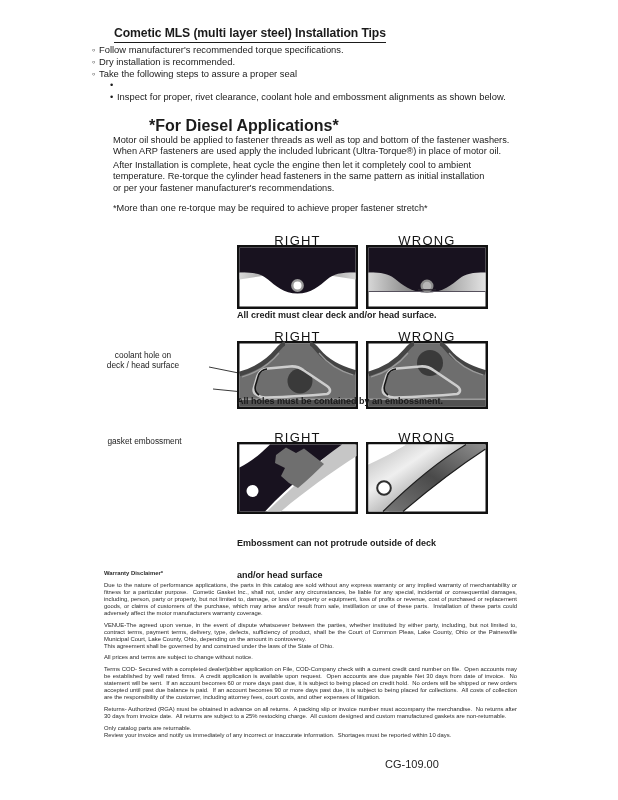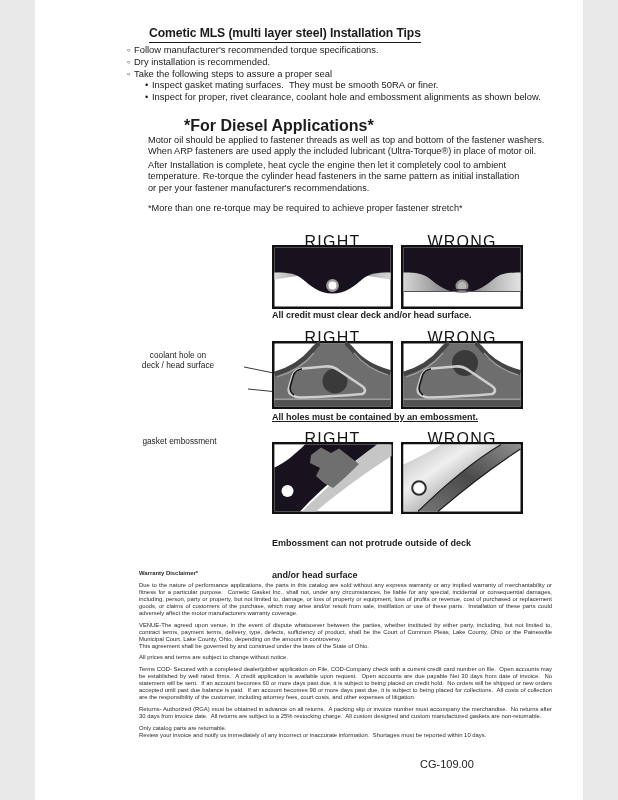--- a/index.html
+++ b/index.html
@@ -1,34 +1,34 @@
 <!DOCTYPE html>
 <html><head>
 <meta charset="utf-8">
 <style>
   html,body{margin:0;padding:0;background:#e9e9e9;}
   .page{
-    position:relative;width:548px;height:800px;background:#ffffff;
+    position:relative;width:618px;height:800px;background:#ffffff;
     font-family:"Liberation Sans","DejaVu Sans",sans-serif;color:#1b1b1b;
     overflow:hidden;margin:0 auto;
   }
   .abs{position:absolute;}
   .line{white-space:pre;}
   .page-title{
     font-size:12.2px;font-weight:bold;letter-spacing:-0.1px;
     border-bottom:1.5px solid #1b1b1b;padding-bottom:2px;display:inline-block;
   }
   .bullets{font-size:9.4px;line-height:11.8px;}
   .b-row{display:flex;white-space:pre;}
   .b-mark{width:7px;flex:0 0 7px;}
   .b-sub{margin-left:18px;}
   .diesel-h{font-size:16px;font-weight:bold;margin-left:36px;}
   .bodytxt{font-size:9.2px;line-height:11.4px;}
   .note{font-size:9.2px;}
-  .dg-label{font-size:16px;letter-spacing:1.2px;text-align:center;color:#141414;}
+  .dg-label{font-size:13px;letter-spacing:1.2px;text-align:center;color:#141414;}
   .caption{font-size:9px;font-weight:bold;line-height:10.8px;white-space:pre;}
   .callout{font-size:8.3px;line-height:9.6px;text-align:center;color:#1b1b1b;}
   .legal{width:413px;font-size:5.9px;line-height:7.1px;color:#2a2a2a;text-align:justify;}
   .legal p{margin:4.5px 0 0 0;white-space:pre-wrap;}
   .legal p.tight{margin-top:0;}
   .legal .lh{font-weight:bold;margin:0;}
   .page-code{font-size:11px;color:#222;}
   svg{display:block;}
 </style>
 </head>
@@ -37,21 +37,21 @@
 <div class="page">
 
   <div class="abs" style="left:114px;top:23px;">
     <span class="page-title">Cometic MLS (multi layer steel) Installation Tips</span>
   </div>
 
   <div class="abs bullets" style="left:92px;top:44px;">
     <div class="b-row"><span class="b-mark">◦</span><span>Follow manufacturer's recommended torque specifications.</span></div>
     <div class="b-row"><span class="b-mark">◦</span><span>Dry installation is recommended.</span></div>
     <div class="b-row"><span class="b-mark">◦</span><span>Take the following steps to assure a proper seal</span></div>
-    <div class="b-row b-sub"><span class="b-mark">•</span><span>Inspect gasket mating surfaces.  They must be smooth 50RA or finer.</span></div>
+    <div class="b-row b-sub"><span class="b-mark">•</span></div>
     <div class="b-row b-sub"><span class="b-mark">•</span><span>Inspect for proper, rivet clearance, coolant hole and embossment alignments as shown below.</span></div>
   </div>
 
   <div class="abs diesel-h" style="left:113px;top:117px;">*For Diesel Applications*</div>
   <div class="abs bodytxt" style="left:113px;top:135px;">
     <div class="line">Motor oil should be applied to fastener threads as well as top and bottom of the fastener washers.</div>
     <div class="line">When ARP fasteners are used apply the included lubricant (Ultra-Torque®) in place of motor oil.</div>
   </div>
   <div class="abs note" style="left:113px;top:203px;">*More than one re-torque may be required to achieve proper fastener stretch*</div>
   <div class="abs bodytxt" style="left:113px;top:160px;">
@@ -137,21 +137,21 @@
     <path d="M119.5,31.5 C103,27 91,20.5 82,9.5 C77.5,4 75.5,2.5 74,2.5" stroke="#444444" stroke-width="4.5" fill="none"></path>
     <path d="M5,36 C22,31 33,23 42,12" stroke="#9b9b9b" stroke-width="1.2" fill="none"></path>
     <path d="M117,34 C102,29.5 92,23 83,12" stroke="#9b9b9b" stroke-width="1.2" fill="none"></path>
     <rect x="2.5" y="57.5" width="117" height="1.6" fill="#9c9c9c"></rect>
     <rect x="2.5" y="59.1" width="117" height="6.4" fill="#525252"></rect>
     <circle cx="64" cy="22" r="13" fill="#3a3a3a"></circle>
     <path d="M21,54.5 C17.5,53 16,50 17,46.5 L20.5,35 C22,30.5 26,28 31,27.5 L54,25.5 C59,25 64,26.5 68,29.5 L91,45 C95,47.8 95,51.5 91,53 C71,54.8 46,56 29,56.5 C26,56.6 23,56 21,54.5 Z" fill="none" stroke="#cdcdcd" stroke-width="2.6"></path>
     <path d="M22,54 C18.5,51.5 17.5,48 18.5,44.5 L21.5,34.5 C23,30.5 26,28.5 30,28" fill="none" stroke="#141414" stroke-width="1.6"></path>
   </svg>
 
-  <div class="abs caption" style="left:237px;top:412px;text-decoration:underline;">All holes must be contained by an embossment.</div>
+  <div class="abs caption" style="left:237px;top:396px;">All holes must be contained by an embossment.</div>
 
   <div class="abs dg-label" style="left:237px;top:430px;width:121px;">RIGHT</div>
   <div class="abs dg-label" style="left:366px;top:430px;width:122px;">WRONG</div>
 
   <svg class="abs" style="left:237px;top:442px;" width="121" height="72" viewBox="0 0 121 72">
     <rect x="1.25" y="1.25" width="118.5" height="69.5" fill="#ffffff" stroke="#111" stroke-width="2.5"></rect>
     <path d="M30,69.5 C55,46 80,22 103,2.5 L119.5,2.5 V14 C95,30 64,52 44,69.5 Z" fill="#c6c6c6"></path>
     <path d="M2.5,2.5 H105 C78,22 50,46 28,69.5 H2.5 Z" fill="#18121f"></path>
     <path d="M2.5,2.5 H33 C23,12.5 13,20.5 2.5,25.5 Z" fill="#ffffff"></path>
     <path d="M39,13 L49,5.5 L59,11 L67,6.5 L76,13.5 L87,22 C80,29 71,37.5 61,46 L52,41 L44,34 L48,26 L38,21 Z" fill="#6f6f6f"></path>

